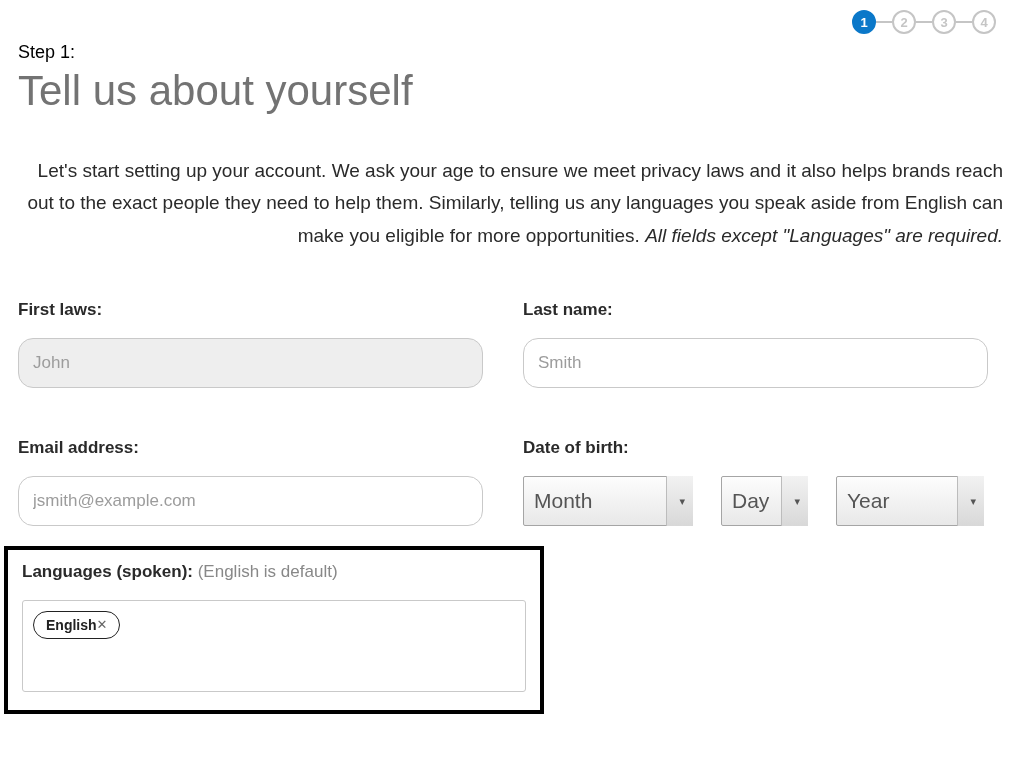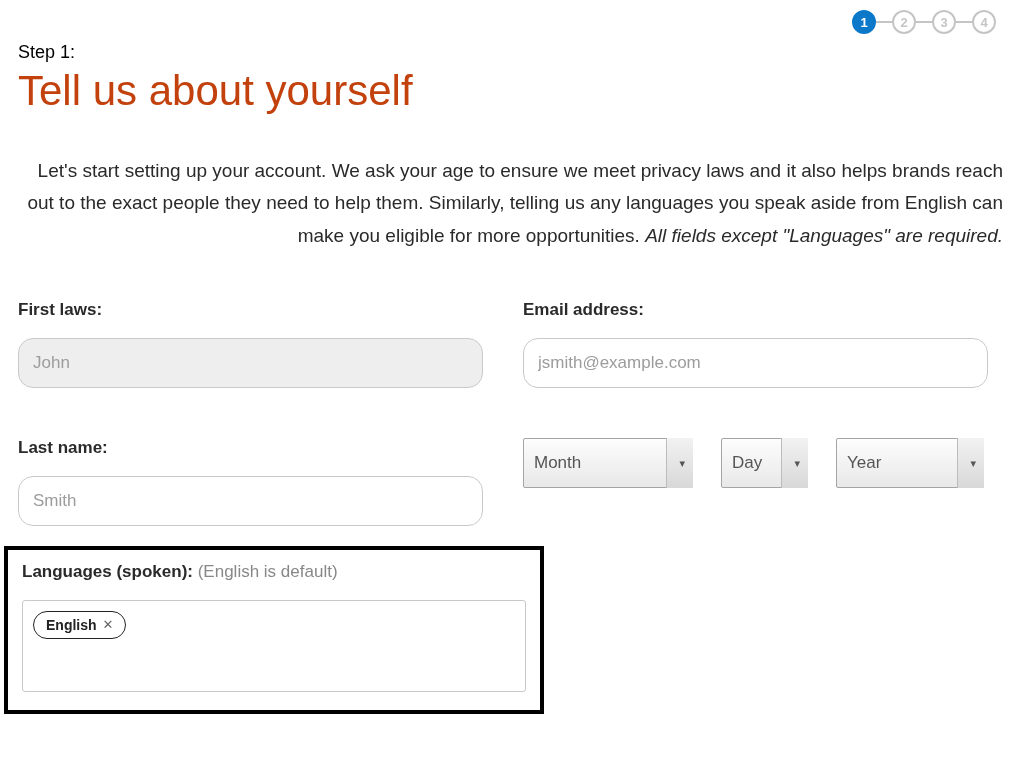--- a/index.html
+++ b/index.html
@@ -45,21 +45,21 @@
       background: #c5c5c5;
     }
     .step-label {
       font-size: 18px;
       color: #000000;
       margin-bottom: 4px;
     }
     h1.page-title {
       font-size: 42px;
       font-weight: 400;
-      color: #c2410c;
+      color: #737373;
       margin-bottom: 40px;
     }
     .intro-text {
       font-size: 19px;
       line-height: 1.7;
       color: #2a2a2a;
       margin-bottom: 48px;
       max-width: 985px;
       text-align: right;
     }
@@ -110,21 +110,21 @@
       position: relative;
       display: inline-block;
     }
     .select-wrap.month { width: 170px; }
     .select-wrap.day { width: 87px; }
     .select-wrap.year { width: 148px; }
     select.dob-select {
       width: 100%;
       height: 50px;
       padding: 0 10px;
-      font-size: 17px;
+      font-size: 21px;
       border: 1px solid #a5a5a5;
       border-radius: 2px;
       background: linear-gradient(#fdfdfd, #e8e8e8);
       color: #555;
       appearance: none;
       -webkit-appearance: none;
     }
     .select-wrap::after {
       content: "";
       position: absolute;
@@ -163,21 +163,20 @@
     }
     .tag-pill {
       display: inline-flex;
       align-items: flex-start;
       border: 1.5px solid #222;
       border-radius: 18px;
       padding: 5px 12px;
       font-size: 14px;
       font-weight: bold;
       color: #222;
-      gap: 6px;
     }
     .tag-pill .remove {
       font-size: 13px;
       color: #666;
       cursor: pointer;
       font-weight: normal;
     }
   </style>
 </head>
 <body>
@@ -200,30 +199,31 @@
 </p>
 
 <div class="form-grid">
 
   <div class="form-col">
     <label class="field-label">First laws:</label>
     <input type="text" class="text-input filled" placeholder="John" style="">
   </div>
 
   <div class="form-col">
+    <label class="field-label">Last name:</label>
+    <input type="text" class="text-input" placeholder="Smith" style="">
+  </div>
+
+  <div class="form-col">
     <label class="field-label">Email address:</label>
     <input type="text" class="text-input" placeholder="jsmith@example.com" style="">
   </div>
 
   <div class="form-col">
-    <label class="field-label">Last name:</label>
-    <input type="text" class="text-input" placeholder="Smith" style="">
-  </div>
-
-  <div class="form-col">
+    <label class="field-label">Date of birth:</label>
     <div class="dob-row">
       <div class="select-wrap month">
         <select class="dob-select">
           <option>Month</option>
         </select>
         <span class="chev">▾</span>
       </div>
       <div class="select-wrap day">
         <select class="dob-select">
           <option>Day</option>

